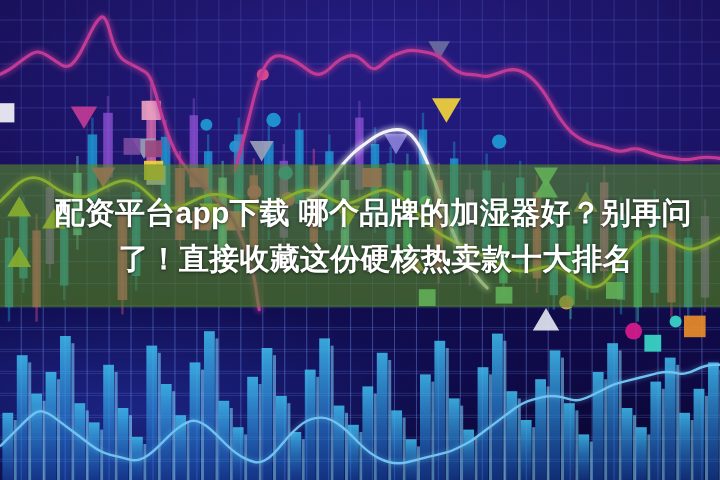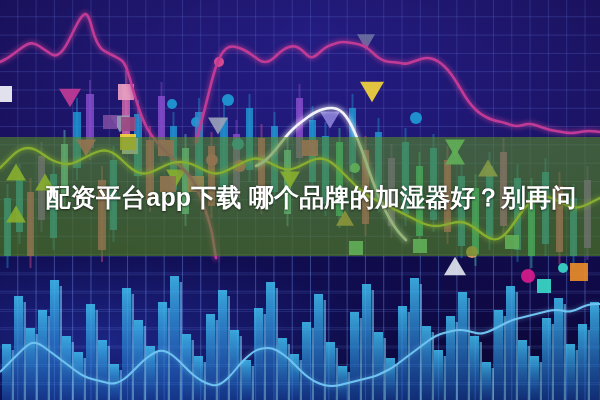--- a/index.html
+++ b/index.html
@@ -336,15 +336,16 @@
         <path d="M 0 168 Q 0 168 4 164 Q 8 160 12 156 Q 16 152 20 150 Q 24 148 28 148 Q 32 148 36 150 Q 40 152 44 155 Q 48 158 52 160 Q 56 162 60 163 Q 64 164 68 164 Q 72 164 76 162 Q 80 160 84 158 Q 88 156 92 154 Q 96 152 100 151 Q 104 150 108 151 Q 112 152 116 155 Q 120 158 124 162 Q 128 166 132 169 Q 136 172 140 173 Q 144 174 148 173 Q 152 172 156 170 Q 160 168 164 166 Q 168 164 172 163 Q 176 162 180 162 Q 184 162 188 163 Q 192 164 196 166 Q 200 168 204 170 Q 208 172 212 173 Q 216 174 220 173 Q 224 172 228 170 Q 232 168 236 166 Q 240 164 244 162 Q 248 160 252 159 Q 256 158 260 159 Q 264 160 268 162 Q 272 164 276 166 Q 280 168 284 169 Q 288 170 292 169 Q 296 168 300 166 Q 304 164 308 162 Q 312 160 316 159 Q 320 158 324 159 Q 328 160 332 163 Q 336 166 340 170 Q 344 174 348 178 Q 352 182 356 186 Q 360 190 364 193 Q 368 196 372 198 Q 376 200 380 202 Q 384 204 388 206 Q 392 208 396 210 Q 400 212 404 214 Q 408 216 412 218 Q 416 220 420 222 Q 424 224 428 225 Q 432 226 436 226 Q 440 226 444 225 Q 448 224 452 223 Q 456 222 460 222 Q 464 222 468 224 Q 472 226 476 229 Q 480 232 484 235 Q 488 238 492 239 Q 496 240 500 238 Q 504 236 508 231 Q 512 226 516 220 Q 520 214 524 209 Q 528 204 532 201 Q 536 198 540 197 Q 544 196 548 197 Q 552 198 556 200 Q 560 202 564 204 Q 568 206 572 207 Q 576 208 580 207 Q 584 206 588 204 Q 592 202 596 200 L 600 198" fill="none" stroke="#cfe03a" stroke-width="2.3" stroke-linecap="round" stroke-linejoin="round"></path>
         <path d="M 256 166 Q 256 166 260 164 Q 264 162 268 158 Q 272 154 276 149 Q 280 144 284 139 Q 288 134 292 130 Q 296 126 300 123 Q 304 120 308 117 Q 312 114 316 112 Q 320 110 324 109 Q 328 108 331 108 Q 334 108 337 109 Q 340 110 343 113 Q 346 116 349 121 Q 352 126 355 133 Q 358 140 361 148 Q 364 156 367 165 Q 370 174 373 182 Q 376 190 379 197 Q 382 204 385 210 Q 388 216 391 221 Q 394 226 397 230 Q 400 234 403 237 L 406 240" fill="none" stroke="#f2f2f8" stroke-width="6" opacity="0.5" filter="url(#soft)" stroke-linecap="round" stroke-linejoin="round"></path>
         <path d="M 256 166 Q 256 166 260 164 Q 264 162 268 158 Q 272 154 276 149 Q 280 144 284 139 Q 288 134 292 130 Q 296 126 300 123 Q 304 120 308 117 Q 312 114 316 112 Q 320 110 324 109 Q 328 108 331 108 Q 334 108 337 109 Q 340 110 343 113 Q 346 116 349 121 Q 352 126 355 133 Q 358 140 361 148 Q 364 156 367 165 Q 370 174 373 182 Q 376 190 379 197 Q 382 204 385 210 Q 388 216 391 221 Q 394 226 397 230 Q 400 234 403 237 L 406 240" fill="none" stroke="#f2f2f8" stroke-width="2.6" stroke-linecap="round" stroke-linejoin="round"></path>
       </g>
   </svg>
 
   <div class="band"></div>
 
   <div class="headline">
     <div class="hl-line l1">配资平台app下载 哪个品牌的加湿器好？别再问</div>
+    <div class="hl-line l2">了！直接收藏这份硬核热卖款十大排名</div>
   </div>
 
 </div>
 
 </body></html>

